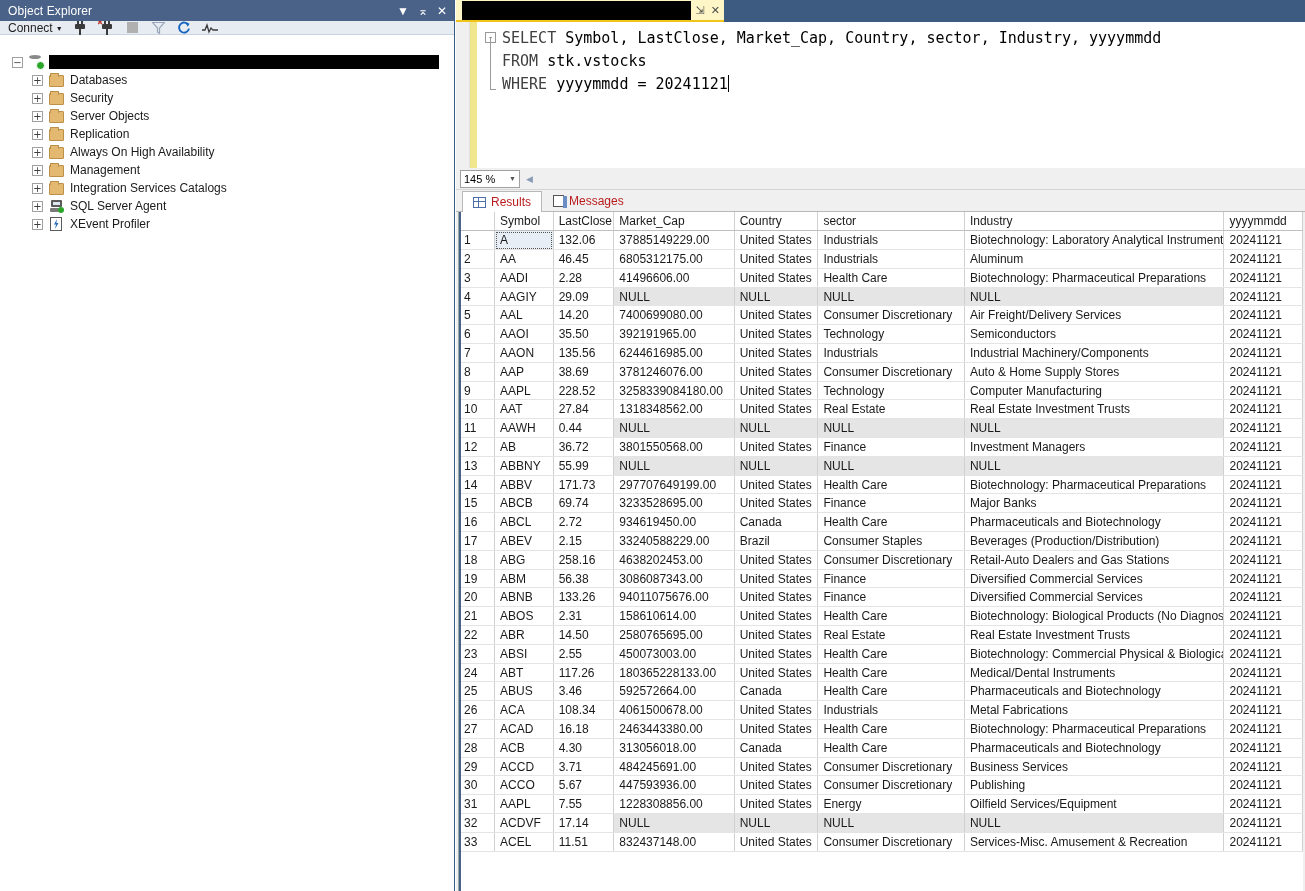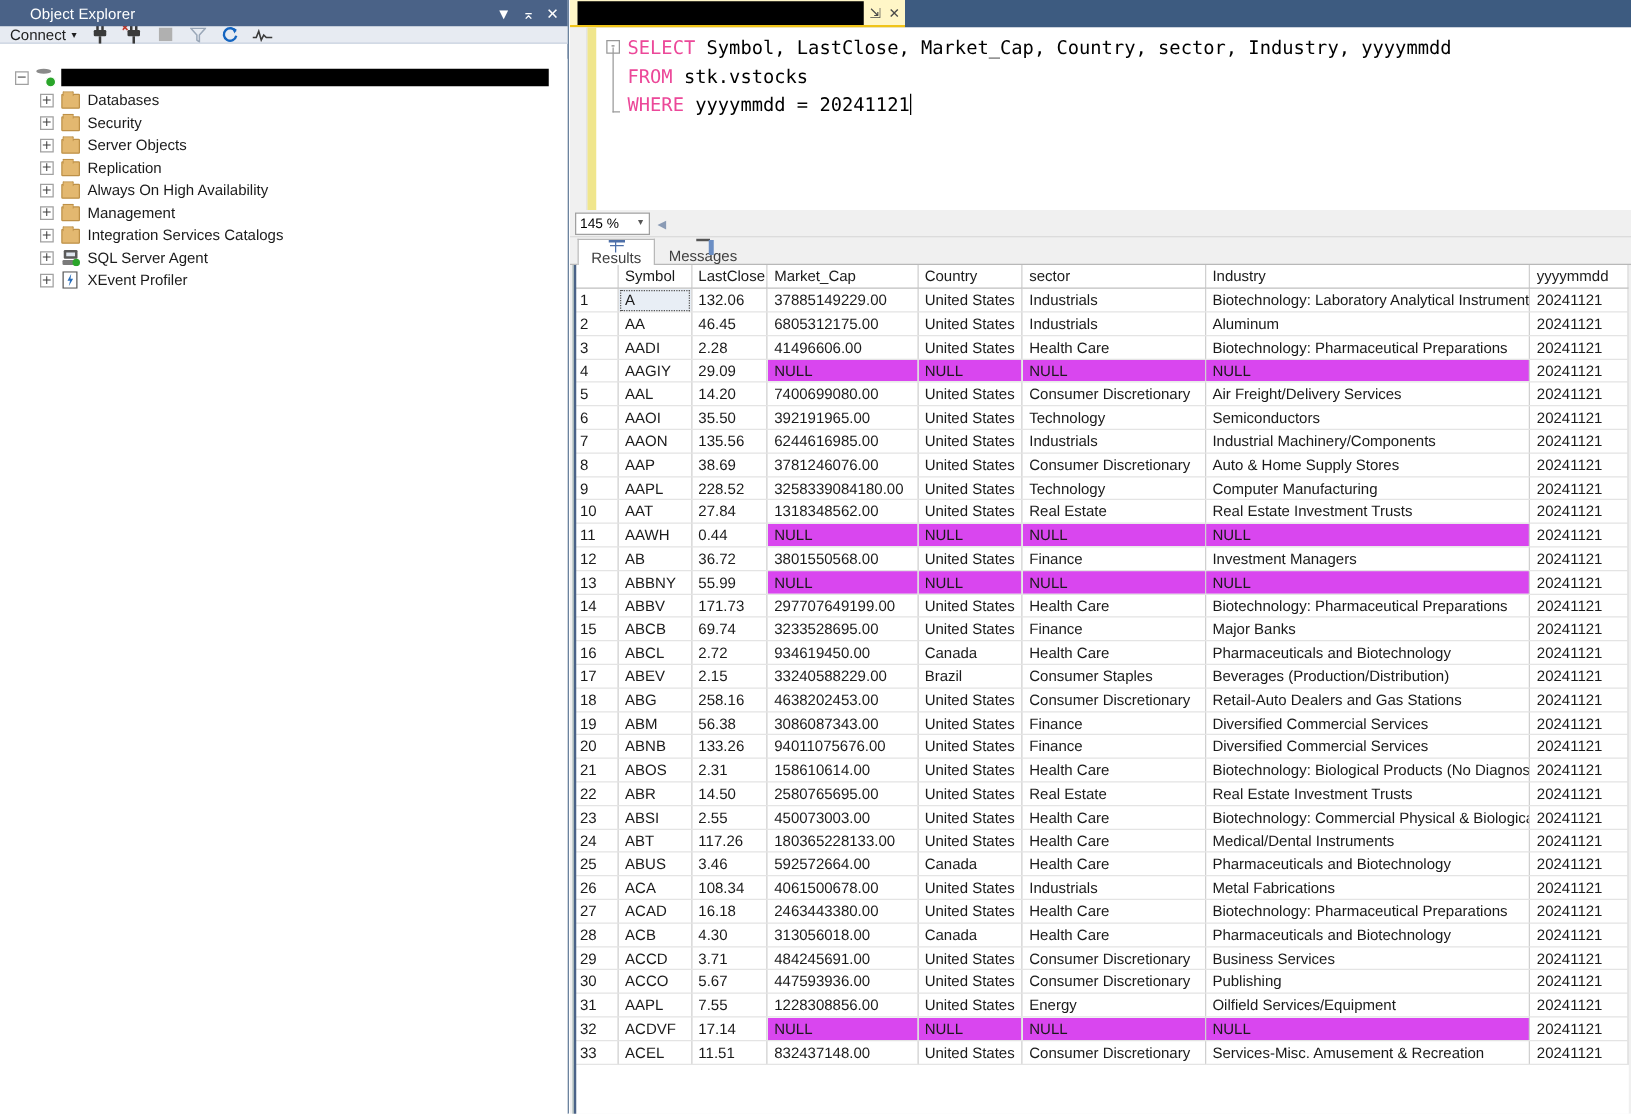--- a/index.html
+++ b/index.html
@@ -18,21 +18,21 @@
   #object-explorer {
     position: absolute; left: 0; top: 0; width: 455px; height: 891px;
     background: #ffffff;
     border-right: 1px solid #3d5b80;
   }
   .oe-titlebar {
     height: 21px; background: #4a6287; color: #ffffff;
     display: flex; align-items: center; padding: 0 4px 0 8px;
     font-size: 12px; position: relative;
   }
-  .oe-title { flex: 1; letter-spacing: .1px; margin-left: 16px; }
+  .oe-title { flex: 1; letter-spacing: .1px; }
   .oe-title-btns { display: flex; align-items: center; gap: 9px; padding-right: 3px; }
   .oe-title-btns span { color: #fff; font-size: 12px; line-height: 1; cursor: default; }
   .oe-caret { font-size: 9px; }
 
   .oe-toolbar {
     height: 14px; background: #e7ebf2;
     border-bottom: 1px solid #c9d2e0;
     display: flex; align-items: center; padding-left: 8px; gap: 9px;
   }
   .oe-connect { font-size: 12px; color: #1e1e1e; display: flex; align-items: center; gap: 3px; }
@@ -93,21 +93,21 @@
   .code-line {
     height: 23px; display: flex; align-items: center;
     font-family: "DejaVu Sans Mono", monospace; font-size: 15px; white-space: pre;
   }
   .gutter-box {
     width: 11px; height: 11px; border: 1px solid #989898; background: #fff;
     font-size: 9px; line-height: 9px; text-align: center; color: #555;
     margin: 0 6px 0 8px; flex: 0 0 auto; font-family: "DejaVu Sans", sans-serif;
   }
   .gutter-spacer { width: 11px; margin: 0 6px 0 8px; flex: 0 0 auto; }
-  .kw { color: #ec4899; }
+  .kw { color: #404040; }
   .plain { color: #000; }
   .num { color: #000; }
   .vline { position: absolute; left: 13px; top: 16px; width: 1px; height: 52px; background: #9a9a9a; }
   .vline::after { content:""; position:absolute; left:0; bottom:0; width:6px; height:1px; background:#9a9a9a; }
   .caret { display:inline-block; width:1px; height:17px; background:#000; vertical-align:-3px; }
 
   .zoombar {
     position: absolute; left: 0; top: 168px; width: 849px; height: 22px;
     background: #f0f0f0; display: flex; align-items: center; border-bottom: 1px solid #d5d5d5;
   }
@@ -118,21 +118,21 @@
   .zoom-select .tri { font-size: 7px; color: #555; }
   .split-handle { margin-left: 6px; color: #8a9bb5; font-size: 9px; }
 
   .res-tabs {
     position: absolute; left: 0; top: 190px; width: 849px; height: 22px;
     background: #f0f0f0; display: flex; align-items: flex-end; padding-left: 6px;
     border-bottom: 1px solid #b8b8b8;
   }
   .res-tab {
     height: 21px; display: flex; align-items: center; gap: 5px; padding: 0 10px;
-    font-size: 12px; color: #404040; border: 1px solid transparent; border-bottom: none; flex-direction: column;
+    font-size: 12px; color: #b91c1c; border: 1px solid transparent; border-bottom: none;
   }
   .res-tab.active { background: #ffffff; border-color: #b8b8b8; position: relative; top: 1px; }
   .grid-ico { width: 13px; height: 11px; border: 1px solid #4d6fa8; position: relative; background:#fff; }
   .grid-ico::before { content:""; position:absolute; left:0; top:3px; width:11px; height:1px; background:#4d6fa8; }
   .grid-ico::after { content:""; position:absolute; left:4px; top:0; width:1px; height:9px; background:#4d6fa8; }
   .msg-ico { width: 11px; height: 12px; border: 1px solid #555; background: #fff; position: relative; }
   .msg-ico::before { content:""; position:absolute; right:-4px; top:0px; width:4px; height:12px; background:#6b8ec4; }
 
   
   #results-grid {
@@ -143,21 +143,21 @@
   table.grid th, table.grid td {
     border-right: 1px solid #d0d0d0; border-bottom: 1px solid #e4e4e4;
     height: 18.8px; padding: 0 0 0 5px; text-align: left; font-weight: normal;
     white-space: nowrap; overflow: hidden; color: #1a1a1a; vertical-align: middle;
   }
   table.grid thead th { background: #fff; border-bottom: 1px solid #c0c0c0; color: #1a1a1a; }
   td.rownum, th.rownum {
     background: #fff; text-align: right; padding: 0 6px 0 0; color: #1a1a1a;
     border-right: 1px solid #d0d0d0;
   }
-  td.isnull { background: #d946ef; }
+  td.isnull { background: #e5e5e5; }
   td.selected { background: #e8eef5; outline: 1px dotted #555; outline-offset: -2px; }
   th.rownum { border-bottom: 1px solid #c0c0c0; }
   .c-rownum { width: 34px; }
   .c-symbol { width: 56px; }
   .c-last   { width: 58px; }
   .c-cap    { width: 115px; }
   .c-country{ width: 80px; }
   .c-sector { width: 140px; }
   .c-industry { width: 248px; }
   .c-ymd    { width: 75px; }

